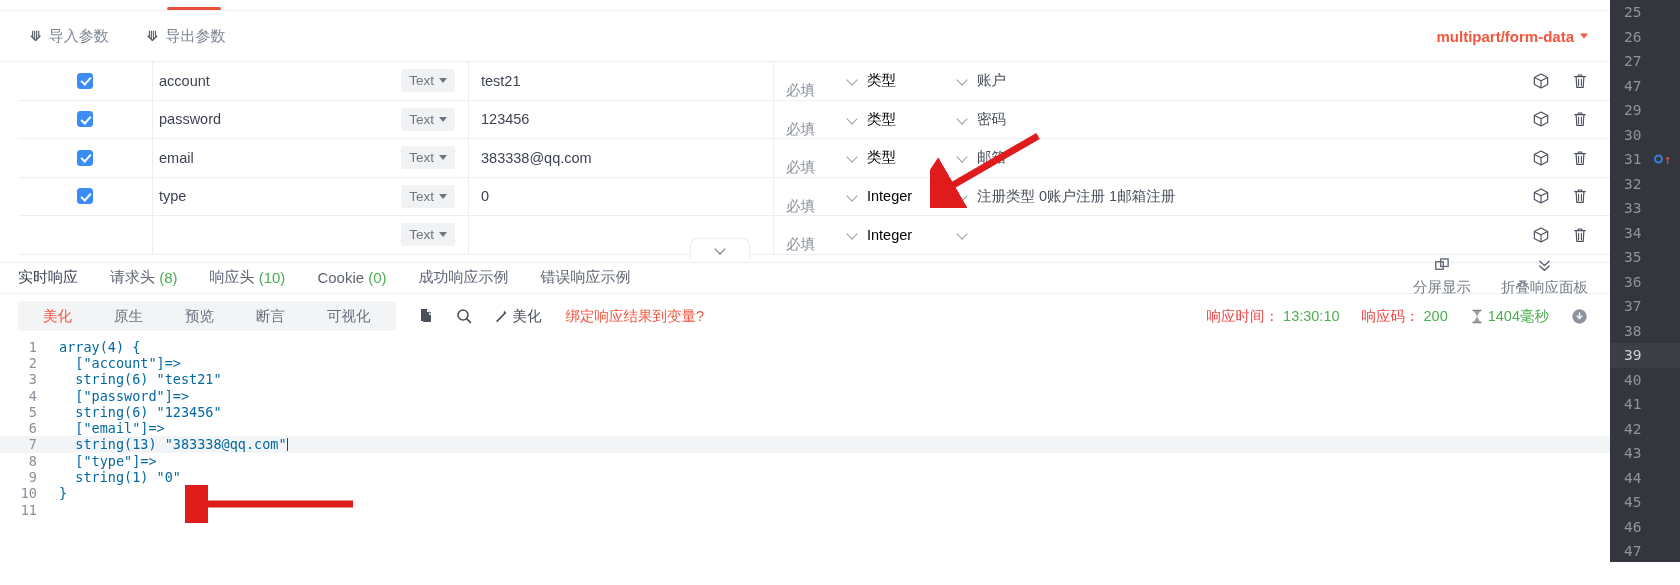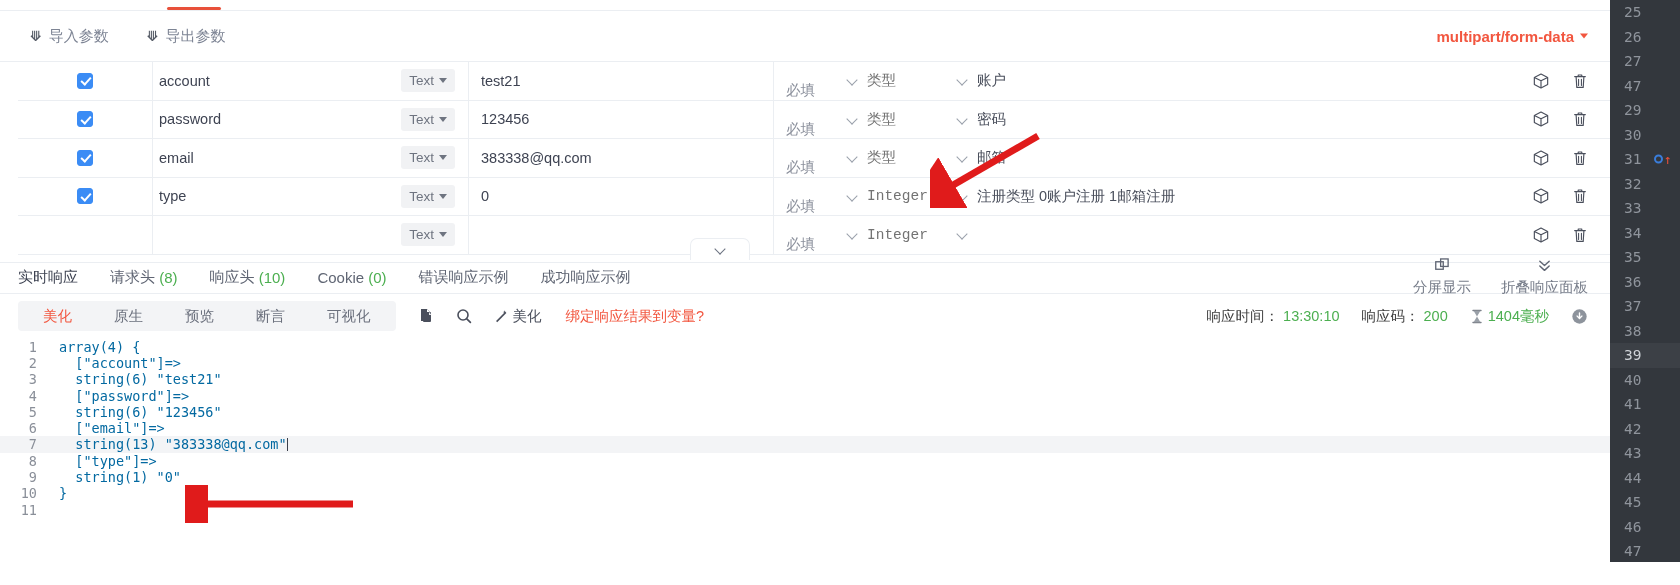--- a/index.html
+++ b/index.html
@@ -88,21 +88,21 @@
   }
   .c-req { flex: 0 0 75px; padding-left: 12px; color: #8b909c; border-left: 1px solid #ebeef2; height: 38.5px; display:flex; align-items:flex-end;}
   .chev {
     display: inline-block; width: 11px; height: 11px; position: relative; margin-right: 8px;
   }
   .chev::before {
     content: ""; position: absolute; left: 0; top: 1px;
     width: 7px; height: 7px; border: solid #9aa0ab;
     border-width: 0 1.6px 1.6px 0; transform: rotate(45deg);
   }
-  .c-dtype { flex: 0 0 110px; display: flex; align-items: center; color: #737373; font-family: Liberation Mono, monospace; }
+  .c-dtype { flex: 0 0 110px; display: flex; align-items: center; color: #000000; }
   .c-desc { flex: 1 1 auto; display: flex; align-items: center; color: #4a4f5c; }
   .c-acts { flex: 0 0 110px; display: flex; align-items: center; justify-content: flex-end; gap: 22px; padding-right: 22px; }
   .icon-btn { cursor: pointer; display: inline-flex; }
 
   
   .collapse-handle {
     position: absolute; left: 690px; top: 238px;
     width: 60px; height: 22px; background: #fff;
     border: 1px solid #ebeef2; border-bottom: none;
     border-radius: 7px 7px 0 0; z-index: 5;
@@ -145,21 +145,21 @@
   }
   .seg {
     font-size: 14.5px; color: #6b707d; padding: 0 21px; cursor: pointer;
     line-height: 30px;
   }
   .seg.active { color: #f2563f; }
   .tb-icons { display: flex; align-items: center; gap: 22px; margin-left: 22px; }
   .tb-link { font-size: 14.5px; color: #4a4f5c; display: inline-flex; align-items: center; gap: 4px; cursor: pointer; }
   .tb-bindvar { font-size: 14.5px; color: #f2563f; margin-left: 24px; cursor: pointer; }
   .meta { margin-left: auto; display: flex; align-items: center; gap: 22px; font-size: 14.5px; }
-  .meta .lbl { color: #404040; }
+  .meta .lbl { color: #ef4444; }
   .meta .val { color: #4caf50; }
   .meta .grp { display: inline-flex; align-items: center; gap: 4px; }
   .refresh-ic { cursor: pointer; display: inline-flex; }
 
   
   .editor {
     position: relative; background: #fff;
     height: 230px; overflow: hidden;
     font-family: "DejaVu Sans Mono", "Liberation Mono", monospace;
     font-size: 13.5px;
@@ -445,24 +445,24 @@
     </div>
 
     <div class="resp-tabs" id="resp-tabs">
         <div class="rtab active">
           <span>实时响应</span>
         </div>
         <div class="rtab"><span>请求头</span>&nbsp;<span class="num">(8)</span></div>
         <div class="rtab"><span>响应头</span>&nbsp;<span class="num">(10)</span></div>
         <div class="rtab"><span>Cookie</span>&nbsp;<span class="num">(0)</span></div>
         <div class="rtab">
+          <span>成功响应示例</span>
+        </div>
+        <div class="rtab">
           <span>错误响应示例</span>
-        </div>
-        <div class="rtab">
-          <span>成功响应示例</span>
         </div>
         <div class="rt-right">
           <span class="rt-act">
             <svg width="15" height="15" viewBox="0 0 16 16">
               <rect x="0.8" y="4" width="8" height="8" fill="none" stroke="#5f6573" stroke-width="1.4"></rect>
               <rect x="6" y="1" width="8" height="8" fill="none" stroke="#5f6573" stroke-width="1.4"></rect>
             </svg>
             <span>分屏显示</span>
           </span>
           <span class="rt-act">

